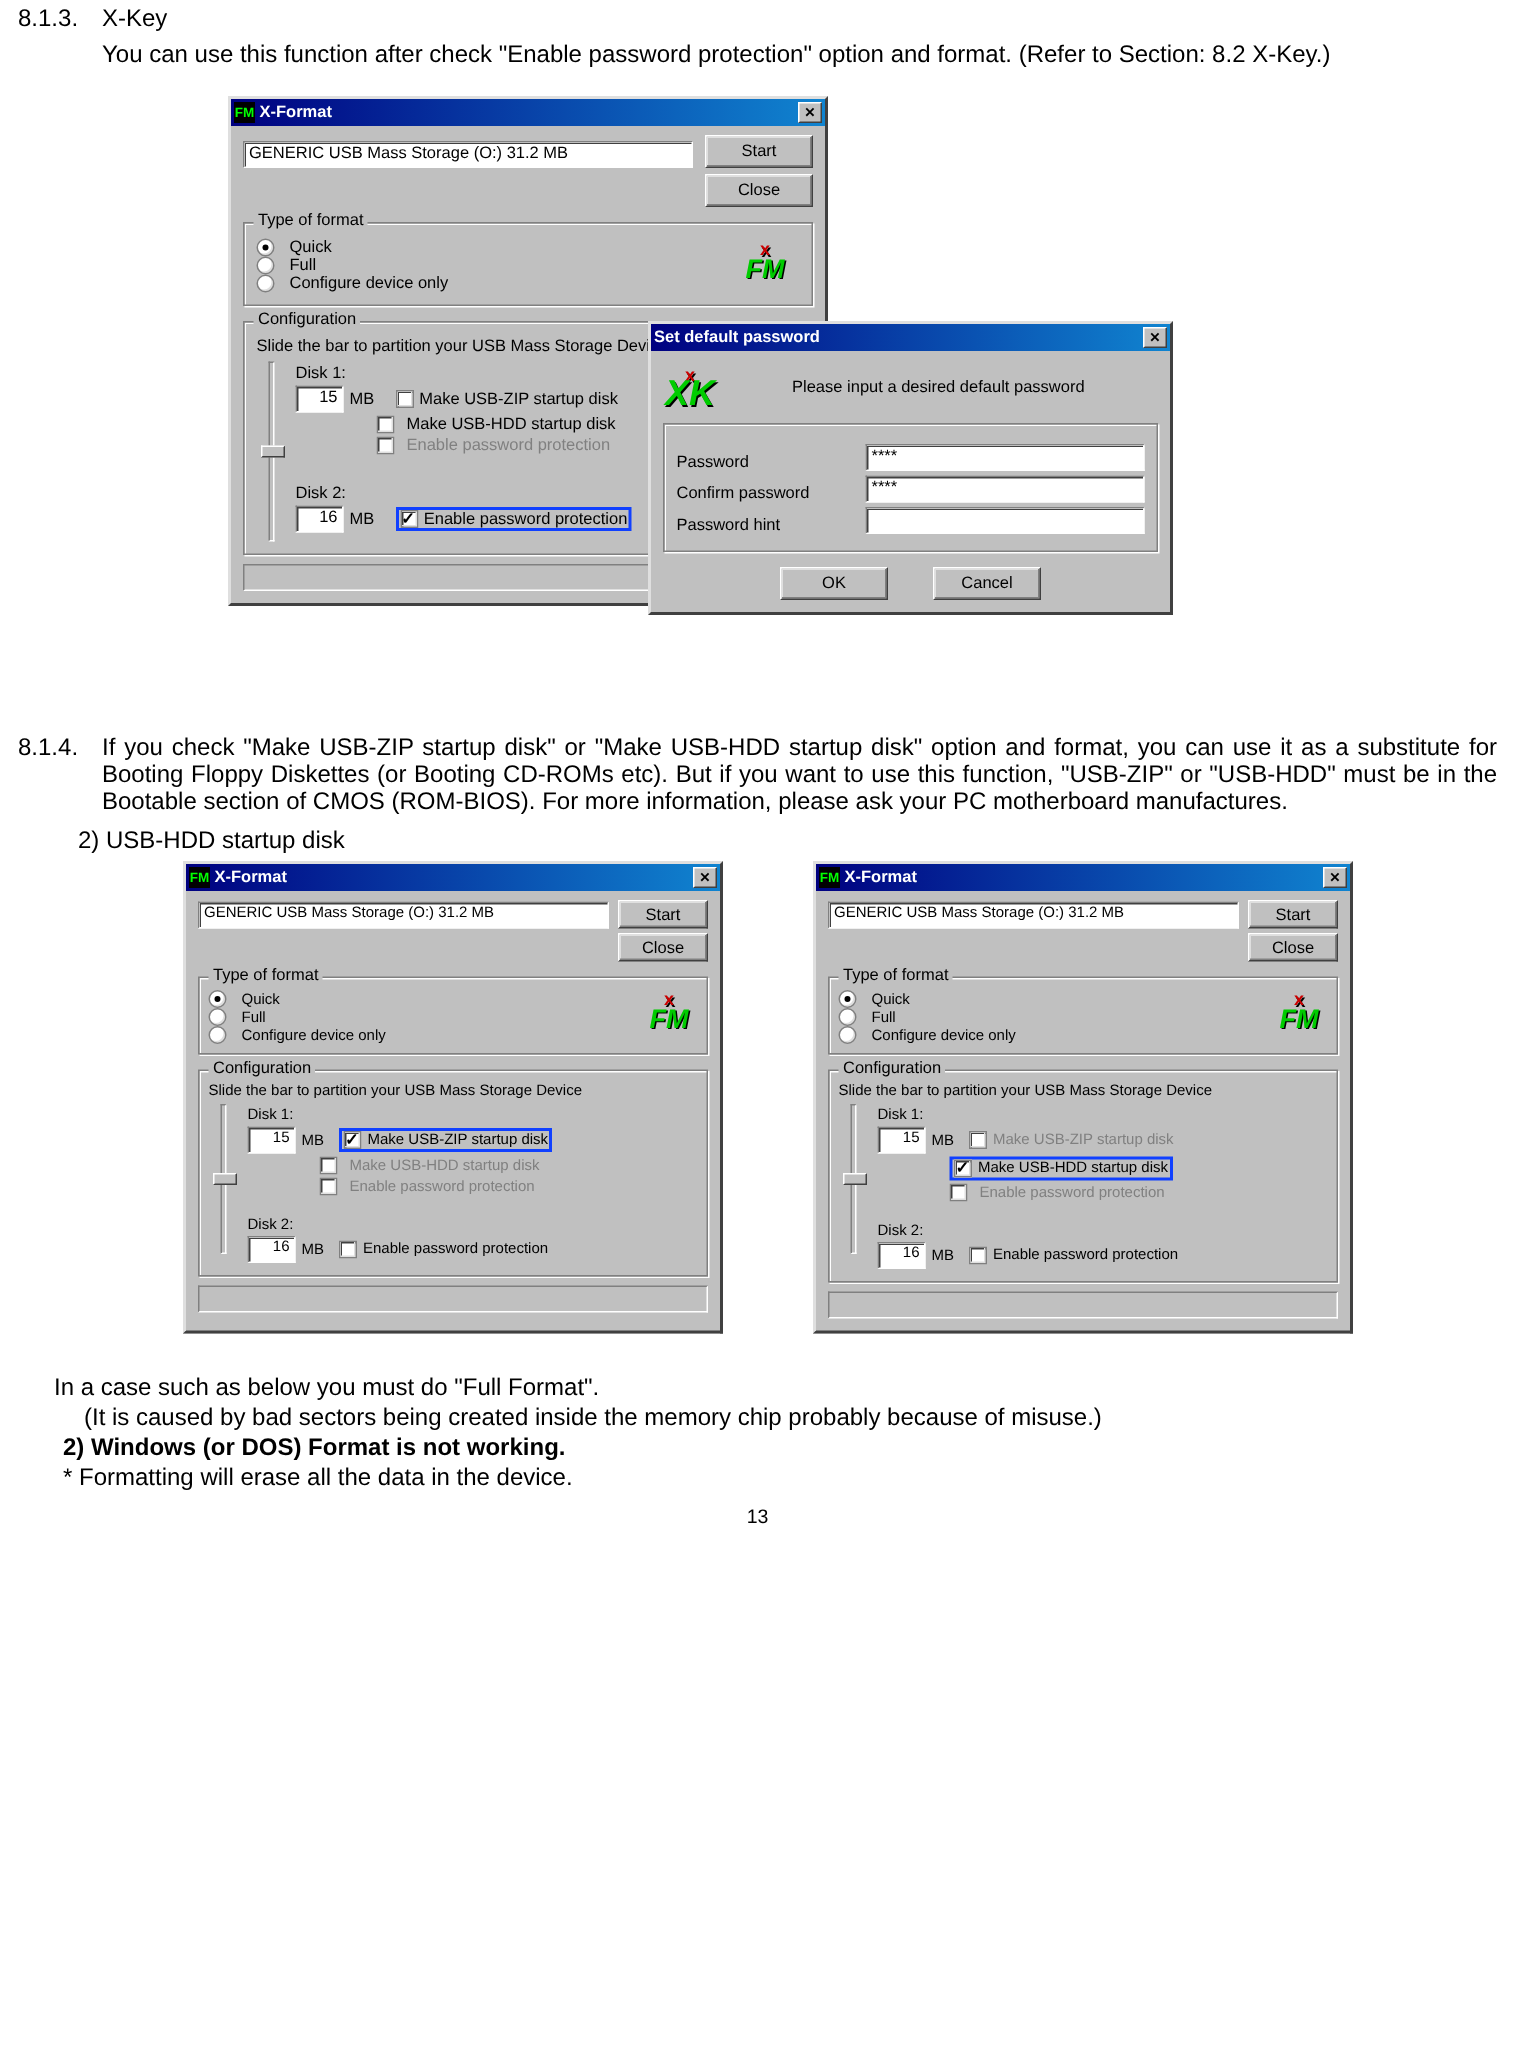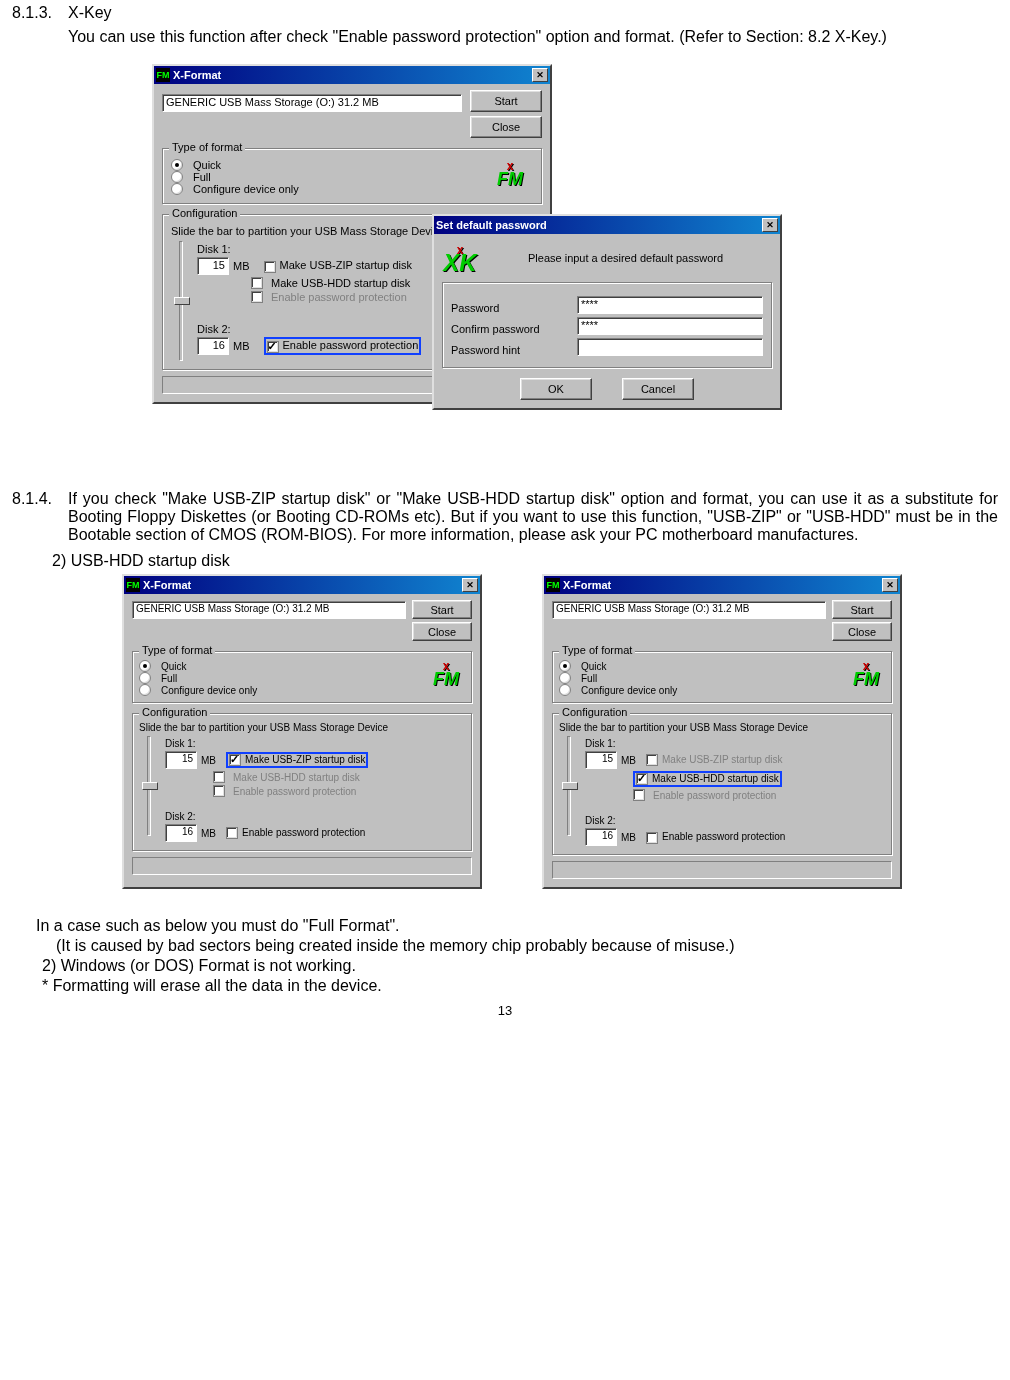--- a/index.html
+++ b/index.html
@@ -456,18 +456,18 @@
       </div>
       <div class="status-bar"></div>
     </div>
   </div>
 </div>
 
 <div style="margin-top:28px;">
   <div class="bottom-list">
     <div class="item">In a case such as below you must do "Full Format".</div>
     <div class="item" style="padding-left:20px;">(It is caused by bad sectors being created inside the memory chip probably because of misuse.)</div>
-    <div class="item" style="padding-left:6px;">2) Windows (or DOS) Format is not working.</div>
+    <div class="item" style="padding-left:6px;font-weight:bold;">2) Windows (or DOS) Format is not working.</div>
     <div class="item" style="padding-left:6px;">* Formatting will erase all the data in the device.</div>
   </div>
 </div>
 
 <div class="page-num">13</div>
 
 </body></html>

